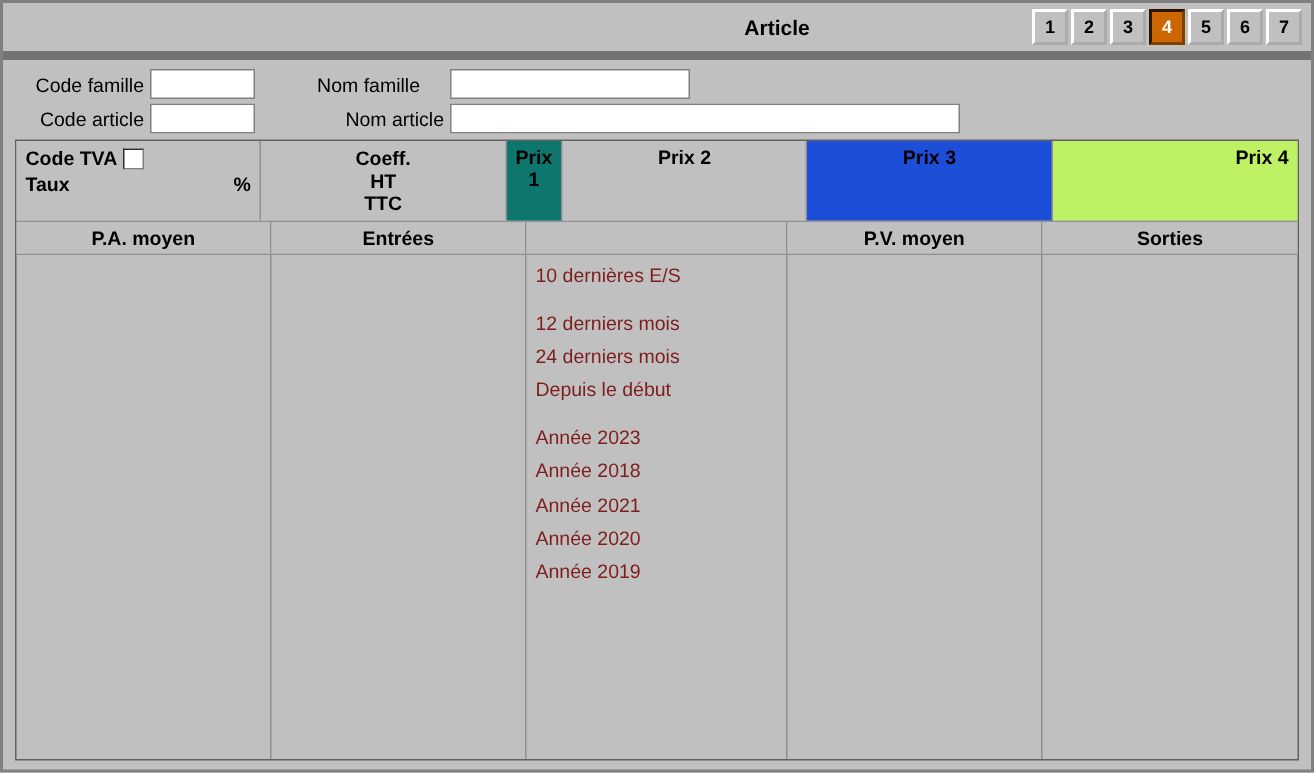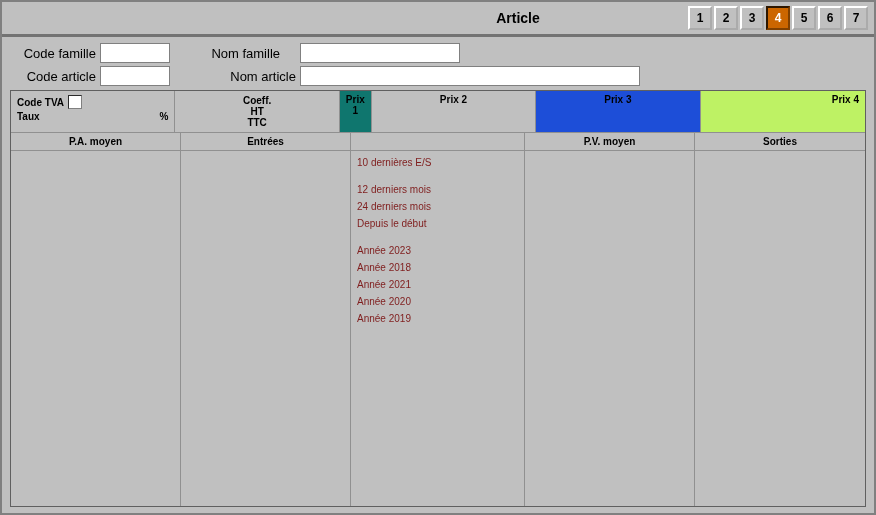--- a/index.html
+++ b/index.html
@@ -18,21 +18,21 @@
       border: 2px solid #808080;
       display: flex;
       flex-direction: column;
     }
     .title-bar {
       background: #c0c0c0;
       display: flex;
       align-items: center;
       justify-content: space-between;
       padding: 4px 6px;
-      border-bottom: 3px solid #737373;
+      border-bottom: 6px solid #737373;
     }
     .title-text {
       font-weight: bold;
       font-size: 14px;
       flex: 1;
       text-align: center;
     }
     .tab-buttons {
       display: flex;
       gap: 2px;
@@ -110,21 +110,21 @@
       display: flex;
       flex-direction: column;
     }
     .dg-row {
       display: flex;
       border-bottom: 1px solid #909090;
     }
     .dg-row:last-child { border-bottom: none; flex: 1; }
     .dg-cell {
       padding: 3px 6px;
-      font-size: 10px;
+      font-size: 13px;
       border-right: 1px solid #909090;
     }
     .dg-cell:last-child { border-right: none; }
     .dg-cell.hdr {
       font-weight: bold;
       text-align: center;
       background: #c0c0c0;
     }
     .dg-cell.grn { color: #7f1d1d; }
     .w1 { width: 170px; }

